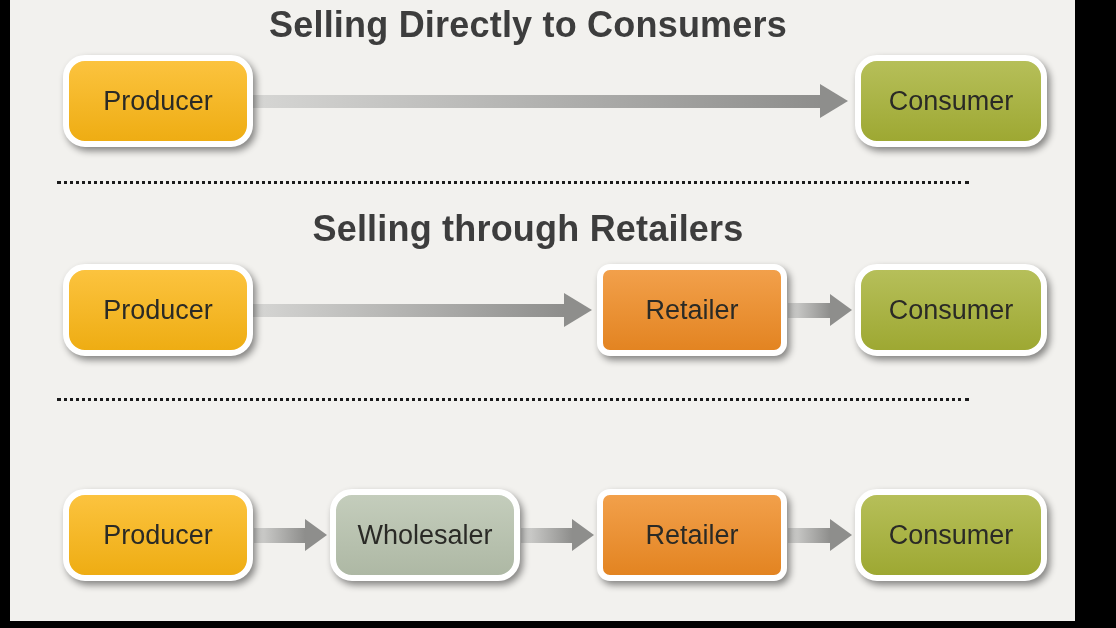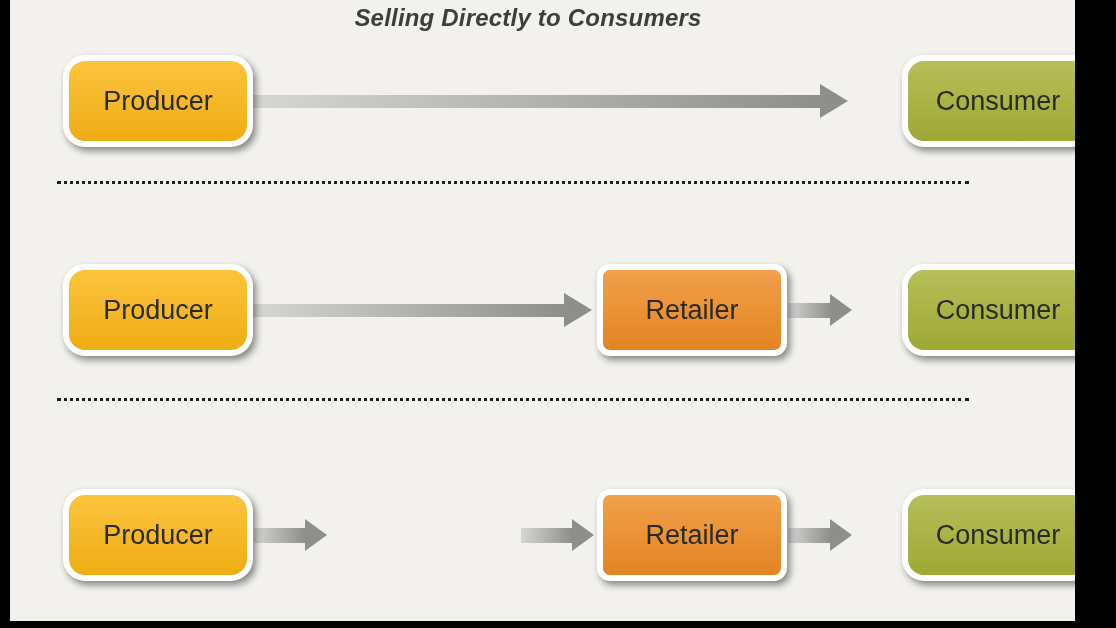--- a/index.html
+++ b/index.html
@@ -15,25 +15,24 @@
 
   .letterbox { position: absolute; background: #000; z-index: 5; }
   .letterbox.left   { left: 0; top: 0; width: 10px; height: 628px; }
   .letterbox.right  { right: 0; top: 0; width: 41px; height: 628px; }
   .letterbox.bottom { left: 0; bottom: 0; width: 1116px; height: 7px; }
 
   .section-title {
     position: absolute;
     left: 0; right: 60px;
     text-align: center;
-    font-size: 24px;
+    font-size: 36px;
     font-weight: 600;
     color: #3d3d3d;
     letter-spacing: 0.2px;
-    font-style: italic;
   }
   .title-1 { top: 4px; }
   .title-2 { top: 208px; }
   .title-3 { top: 424px; }
 
   .node {
     position: absolute;
     width: 190px;
     height: 92px;
     border: 6px solid #ffffff;
@@ -61,21 +60,21 @@
 
   
   .row1 { top: 55px; }
   .row2 { top: 264px; }
   .row3 { top: 489px; }
 
   
   .col-producer   { left: 63px; }
   .col-wholesaler { left: 330px; }
   .col-retailer   { left: 597px; border-radius: 13px; }
-  .col-consumer   { left: 902px; width: 192px; }
+  .col-consumer   { left: 855px; width: 192px; }
 
   .arrow {
     position: absolute;
     display: flex;
     align-items: center;
     z-index: 1;
   }
   .arrow .shaft {
     flex: 1;
     background: linear-gradient(to right, var(--color-arrow-light, #d6d6d4), var(--color-arrow-dark, #8e8e8c));
@@ -122,20 +121,21 @@
     <div class="shaft"></div>
     <div class="head"></div>
   </div>
 
   <div class="node row1 col-consumer" style="background-color: rgb(166, 177, 53);">
     <span class="node-label">Consumer</span>
   </div>
 
   <div class="dotted-divider divider-1"></div>
 
+  <div class="section-title title-2">Selling through Retailers</div>
 
   <div class="node row2 col-producer" style="background-color: rgb(251, 182, 20);">
     <span class="node-label">Producer</span>
   </div>
 
   <div class="arrow long" style="left:253px; top:293px; width:339px;">
     <div class="shaft"></div>
     <div class="head"></div>
   </div>
 
@@ -157,20 +157,23 @@
 
   <div class="node row3 col-producer" style="background-color: rgb(251, 182, 20);">
     <span class="node-label">Producer</span>
   </div>
 
   <div class="arrow short" style="left:254px; top:519px; width:73px;">
     <div class="shaft"></div>
     <div class="head"></div>
   </div>
 
+  <div class="node row3 col-wholesaler" style="background-color: rgb(183, 194, 173);">
+    <span class="node-label">Wholesaler</span>
+  </div>
 
   <div class="arrow short" style="left:521px; top:519px; width:73px;">
     <div class="shaft"></div>
     <div class="head"></div>
   </div>
 
   <div class="node row3 col-retailer" style="background-color: rgb(239, 139, 35);">
     <span class="node-label">Retailer</span>
   </div>
 

